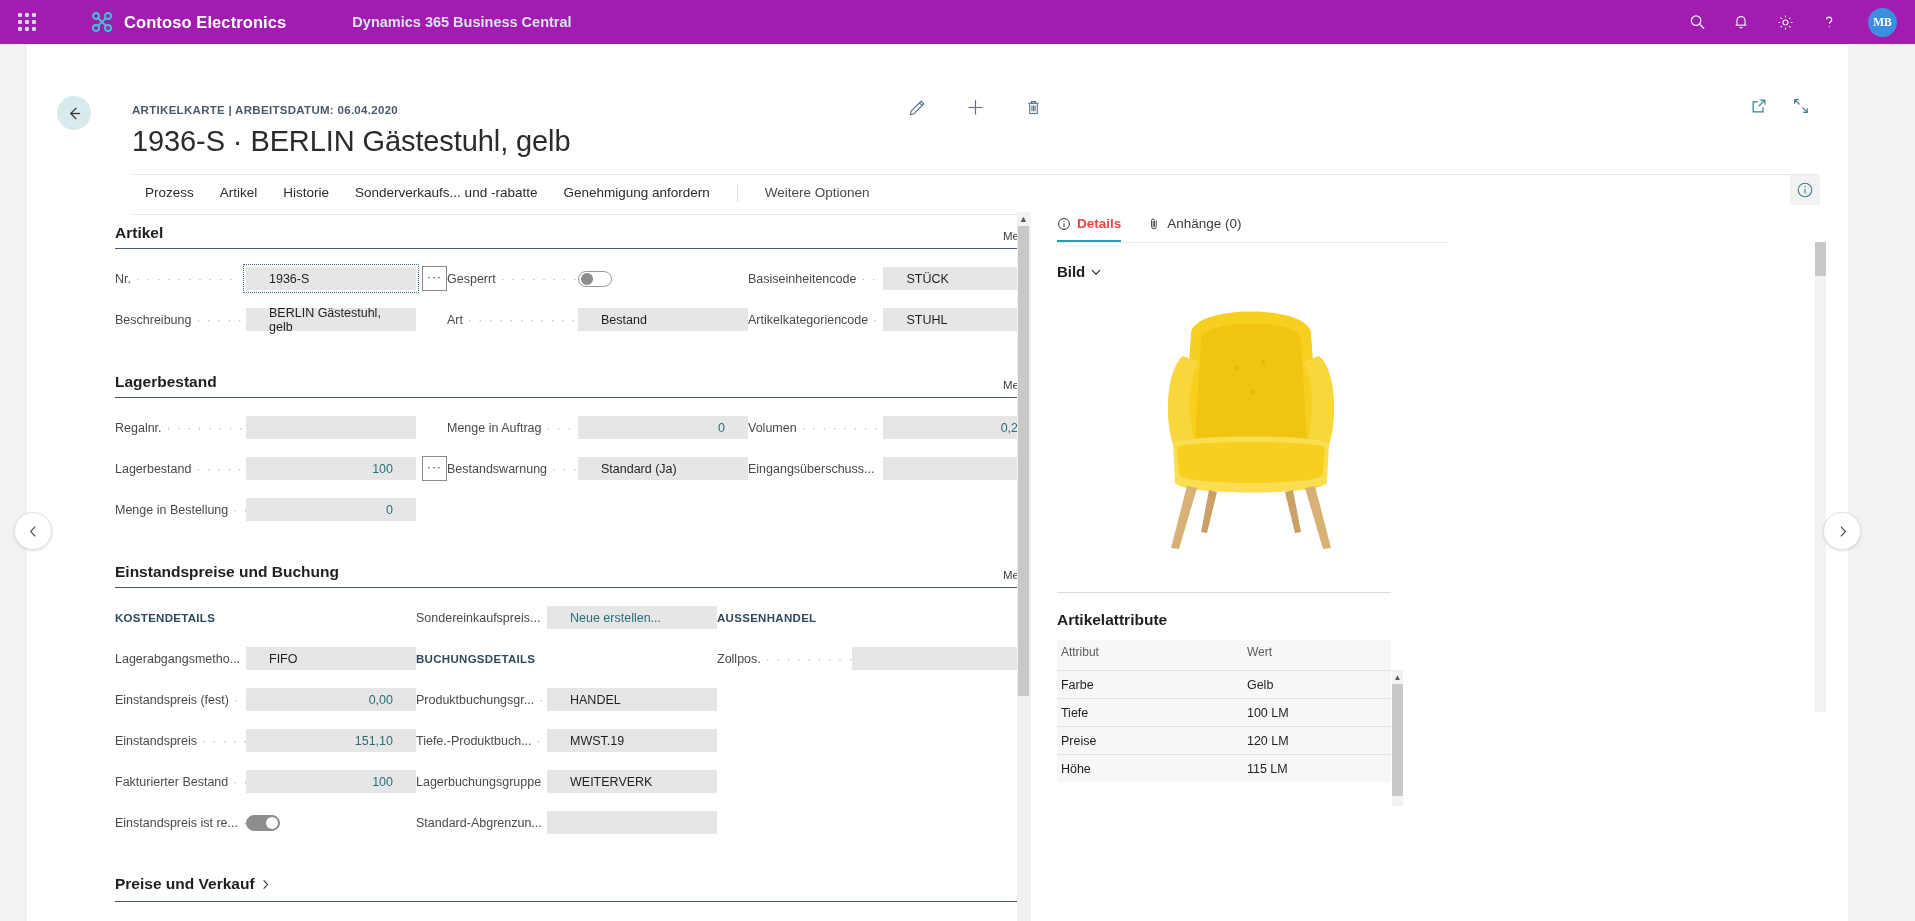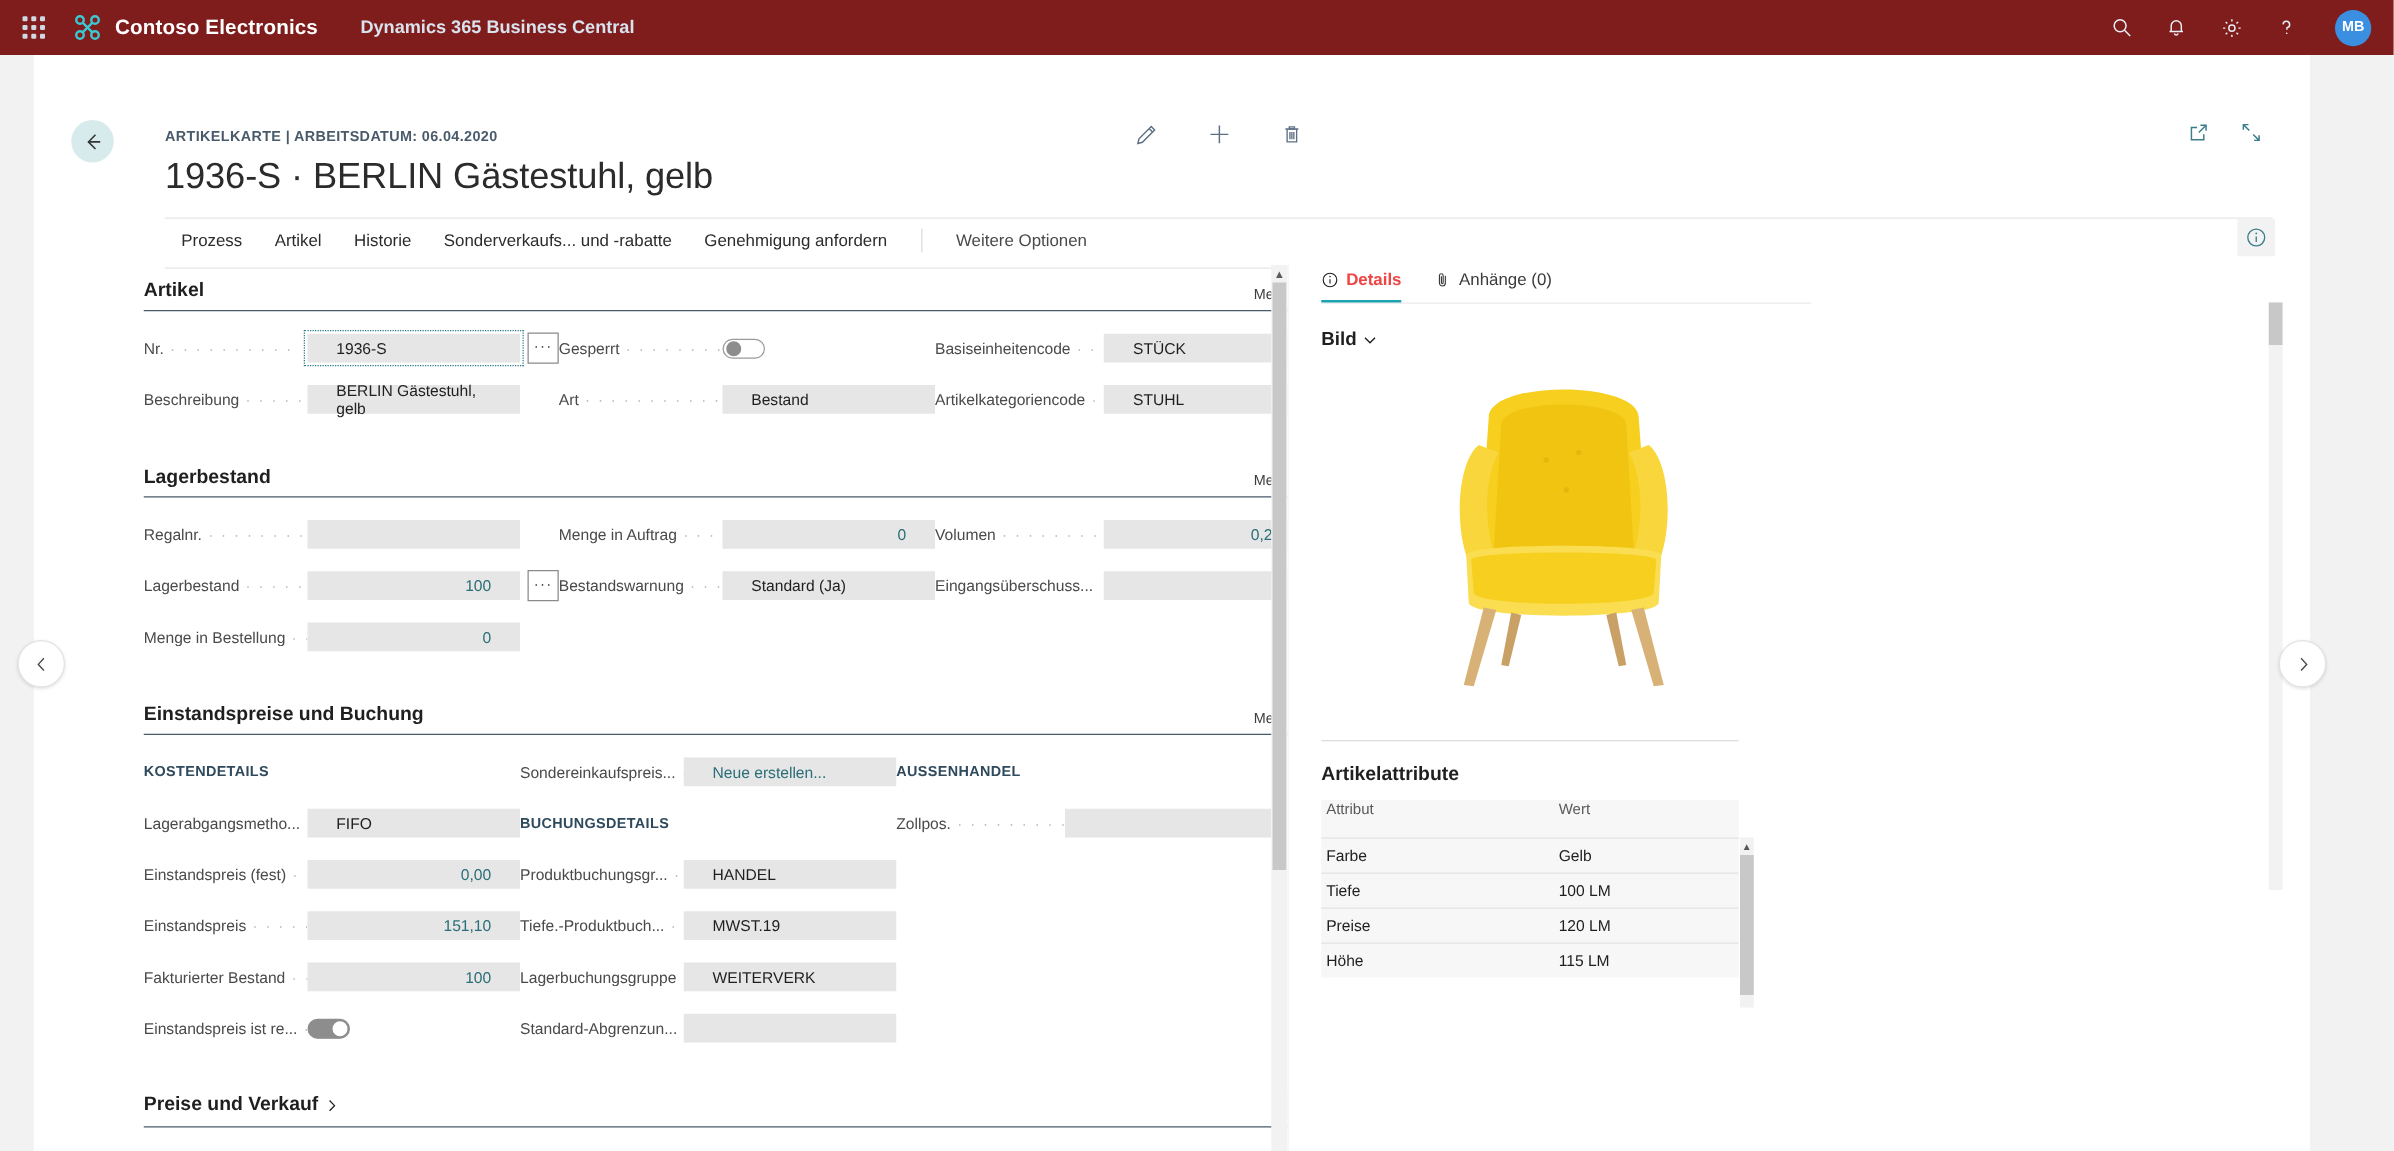--- a/index.html
+++ b/index.html
@@ -5,41 +5,42 @@
   * { box-sizing: border-box; margin: 0; padding: 0; }
   html, body {
     width: 1915px; height: 921px;
     font-family: "Liberation Sans", sans-serif;
     background: #f2f2f2;
     overflow: hidden;
   }
 
   
   .appbar {
-    height: 44px; background: #7f1d1d;
+    height: 44px; background: #a21caf;
     display: flex; align-items: center;
     padding: 0 18px 0 10px;
     color: #ffffff;
+    gap: 32px;
   }
   .waffle { width: 34px; height: 34px; display: flex; align-items: center; justify-content: center; cursor: pointer; }
   .waffle-grid { display: grid; grid-template-columns: repeat(3, 4px); grid-template-rows: repeat(3, 4px); gap: 3px; }
   .waffle-grid i { width: 4px; height: 4px; background: #cfd8e3; border-radius: 1px; display: block; }
   .brand { display: flex; align-items: center; gap: 10px; margin-left: 14px; }
   .brand-logo { width: 24px; height: 24px; }
   .brand-name { font-size: 16.5px; font-weight: 600; letter-spacing: .1px; color: #fff; }
   .app-title { margin-left: 34px; font-size: 14.5px; font-weight: 600; color: #d9e3ee; }
   .appbar-spacer { flex: 1; }
   .appbar-icons { display: flex; align-items: center; gap: 22px; }
   .appbar-icon { width: 22px; height: 22px; display: flex; align-items: center; justify-content: center; cursor: pointer; color: #e8eef5; }
   .avatar {
     width: 29px; height: 29px; border-radius: 50%;
     background: #3a8fe0; color: #fff;
     font-size: 11.5px; font-weight: 600;
     display: flex; align-items: center; justify-content: center;
-    margin-left: 6px; cursor: pointer;
+    margin-left: 6px; cursor: pointer; font-family: Liberation Serif, serif;
   }
 
   
   .shell { position: relative; height: 877px; width: 1875px; background: #f2f2f2; }
   .page {
     position: absolute; left: 27px; right: 27px; top: 0; bottom: 0;
     background: #ffffff;
   }
 
   .nav-arrow {
@@ -215,21 +216,21 @@
   .fb-section-title {
     font-size: 15px; font-weight: 600; color: #1f1f1f;
     display: flex; align-items: center; gap: 5px;
     margin-top: 20px; cursor: pointer;
   }
   .chair-wrap { height: 290px; display: flex; align-items: center; justify-content: center; margin-top: 6px; }
   .fb-hr { border-top: 1px solid #dcdcdc; margin-top: 16px; width: 334px; }
   .attr-title { font-size: 15.5px; font-weight: 600; color: #1f1f1f; margin-top: 18px; }
 
   .attr-table { margin-top: 11px; width: 334px; background: #f7f7f7; position: relative; }
-  .attr-headrow { display: flex; height: 30px; align-items: flex-start; padding-bottom: 6px; }
+  .attr-headrow { display: flex; height: 30px; align-items: center; padding-bottom: 6px; }
   .attr-row { display: flex; height: 28px; align-items: center; border-top: 1px solid #e3e3e3; }
   .attr-c1 { width: 190px; padding-left: 4px; font-size: 12.5px; color: #1f1f1f; }
   .attr-c2 { width: 140px; font-size: 12.5px; color: #1f1f1f; }
   .attr-headrow .attr-c1, .attr-headrow .attr-c2 { color: #5a5a5a; font-size: 12px; }
   .attr-scroll {
     position: absolute; right: -12px; top: 30px; width: 11px; bottom: -24px; background: #f2f2f2;
   }
   .attr-scroll .thumb { position: absolute; top: 14px; left: 0; width: 11px; height: 112px; background: #c8c8c8; }
   .attr-scroll .arr { height: 14px; display: flex; align-items: center; justify-content: center; font-size: 8px; color: #555; }
 

